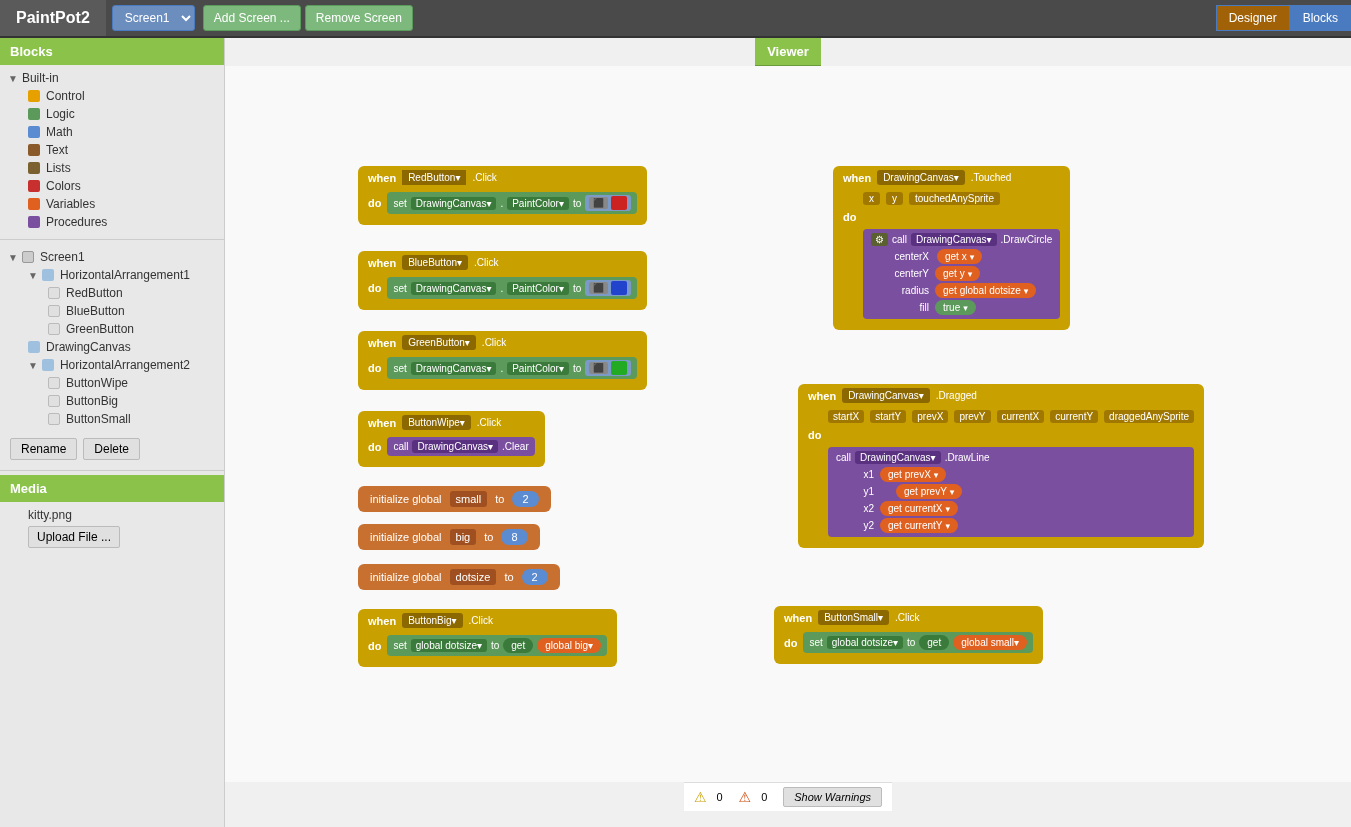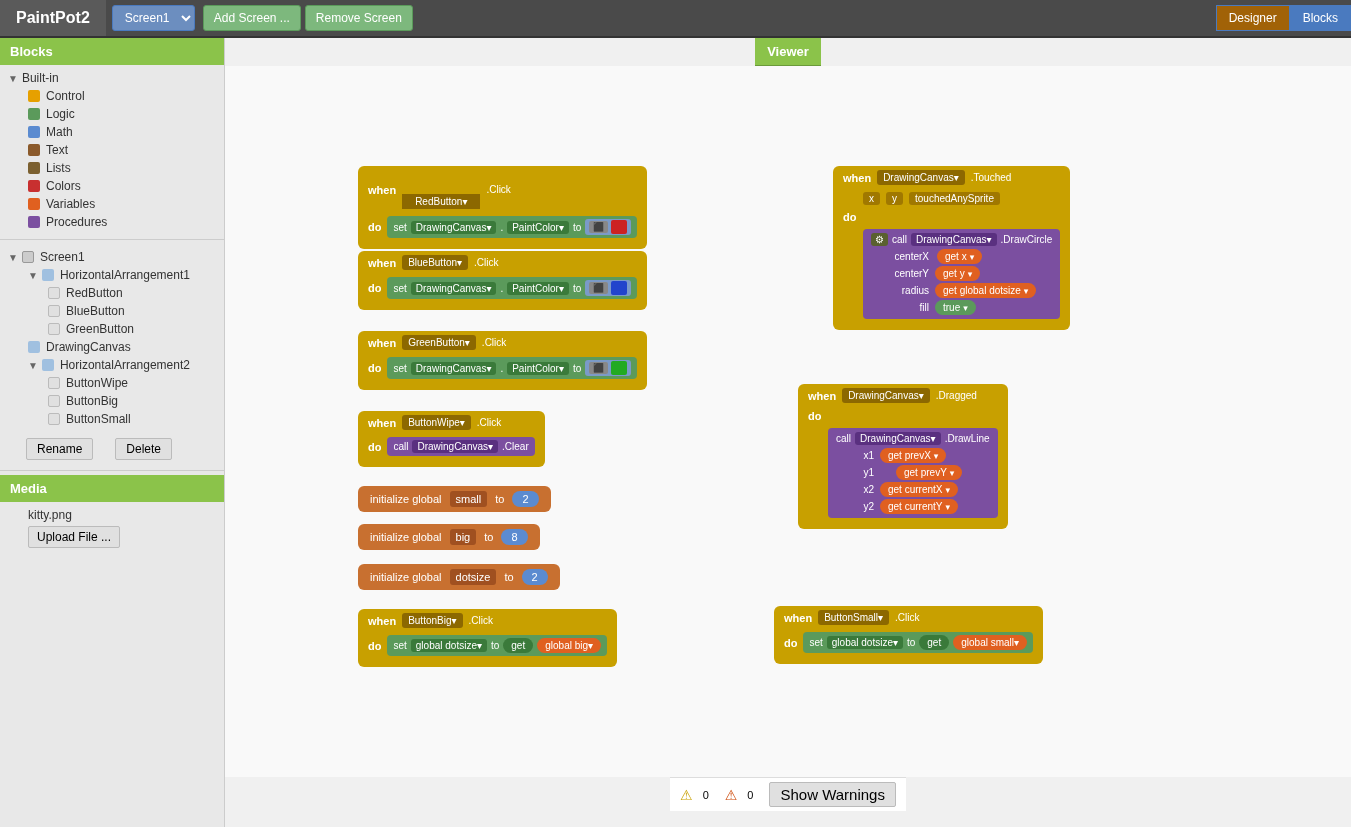--- a/index.html
+++ b/index.html
@@ -64,21 +64,21 @@
     .media-file { font-size: 12px; color: #333; margin-bottom: 4px; }
     .upload-btn {
       background: #e0e0e0; border: 1px solid #bbb; padding: 3px 8px;
       font-size: 12px; cursor: pointer; border-radius: 2px;
     }
 
     
     .action-btns { display: flex; gap: 6px; padding: 6px 10px; }
     .action-btn {
       background: #e0e0e0; border: 1px solid #bbb; padding: 3px 10px;
-      font-size: 12px; cursor: pointer; border-radius: 2px; margin-left: 16px;
+      font-size: 12px; cursor: pointer; border-radius: 2px;
     }
 
     
     #viewer { flex: 1; display: flex; flex-direction: column; overflow: hidden; align-items: center; }
     #viewer-header {
       background: #8bc34a; color: white; padding: 6px 12px; font-weight: bold; font-size: 13px;
       border-bottom: 1px solid #6a9a3a;
     }
     #canvas-inner {
       position: relative; width: 1400px; height: 850px;
@@ -88,21 +88,21 @@
     #canvas-inner { background: #f9f9f9; }
 
     
     #warning-bar {
       background: white; border-top: 1px solid #ddd;
       padding: 4px 10px; display: flex; align-items: center; gap: 10px;
     }
     .warning-item { display: flex; align-items: center; gap: 3px; font-size: 11px; }
     .show-warnings-btn {
       background: #e0e0e0; border: 1px solid #bbb; padding: 3px 10px;
-      font-size: 15px; cursor: pointer; border-radius: 2px; margin-left: 6px;
+      font-size: 11px; cursor: pointer; border-radius: 2px; margin-left: 6px; font-style: italic;
     }
 
     .viewer-area {
       flex: 1; position: relative; overflow: auto;
     }
 
     
     #bottom-scroll { height: 16px; background: #e0e0e0; border-top: 1px solid #ccc; }
   </style>
 </head>
@@ -231,21 +231,21 @@
   </div>
 
   <div id="viewer">
     <div id="viewer-header">Viewer</div>
     <div class="viewer-area">
       <div id="canvas-inner">
 
         <div style="position:absolute;left:270px;top:100px;">
           <div style="background:#c8a000;border-radius:6px 6px 0 0;padding:4px 10px;display:flex;align-items:center;gap:6px;color:white;font-size:11px;">
             <span style="font-weight:bold;">when</span>
-            <span style="background:#8c6800;border-radius:0;padding:2px 13px;font-size:10px;margin-top:24px;">RedButton▾</span>
+            <span style="background:#8c6800;border-radius:0;padding:2px 6px;font-size:10px;">RedButton▾</span>
             <span style="font-size:10px;">.Click</span>
           </div>
           <div style="background:#c8a000;padding:3px 10px;display:flex;align-items:center;gap:6px;color:white;font-size:11px;">
             <span style="font-weight:bold;">do</span>
             <div style="background:#5b9a5b;border-radius:4px;padding:3px 6px;display:flex;align-items:center;gap:4px;color:white;font-size:10px;">
               <span>set</span>
               <span style="background:#3a7a3a;border-radius:3px;padding:1px 5px;">DrawingCanvas▾</span>
               <span>.</span>
               <span style="background:#3a7a3a;border-radius:3px;padding:1px 5px;">PaintColor▾</span>
               <span>to</span>
@@ -429,20 +429,29 @@
         </div>
 
         <div style="position:absolute;left:710px;top:318px;">
 
           <div style="background:#c8a000;border-radius:6px 6px 0 0;padding:4px 10px;display:flex;align-items:center;gap:6px;color:white;font-size:11px;">
             <span style="font-weight:bold;">when</span>
             <span style="background:#8c6800;border-radius:3px;padding:2px 6px;font-size:10px;">DrawingCanvas▾</span>
             <span style="font-size:10px;">.Dragged</span>
           </div>
 
+          <div style="background:#c8a000;padding:3px 10px 3px 30px;display:flex;align-items:center;gap:6px;color:white;font-size:11px;flex-wrap:wrap;">
+            <span style="background:#a07800;border-radius:3px;padding:1px 5px;font-size:10px;">startX</span>
+            <span style="background:#a07800;border-radius:3px;padding:1px 5px;font-size:10px;">startY</span>
+            <span style="background:#a07800;border-radius:3px;padding:1px 5px;font-size:10px;">prevX</span>
+            <span style="background:#a07800;border-radius:3px;padding:1px 5px;font-size:10px;">prevY</span>
+            <span style="background:#a07800;border-radius:3px;padding:1px 5px;font-size:10px;">currentX</span>
+            <span style="background:#a07800;border-radius:3px;padding:1px 5px;font-size:10px;">currentY</span>
+            <span style="background:#a07800;border-radius:3px;padding:1px 5px;font-size:10px;">draggedAnySprite</span>
+          </div>
 
           <div style="background:#c8a000;padding:3px 10px;display:flex;align-items:center;gap:6px;color:white;font-size:11px;">
             <span style="font-weight:bold;">do</span>
           </div>
 
           <div style="background:#c8a000;padding:3px 10px 3px 30px;">
             <div style="background:#7b4fa0;border-radius:4px;padding:4px 8px;color:white;font-size:10px;">
               <div style="display:flex;align-items:center;gap:4px;">
                 <span>call</span>
                 <span style="background:#5a3080;border-radius:3px;padding:1px 5px;">DrawingCanvas▾</span>

